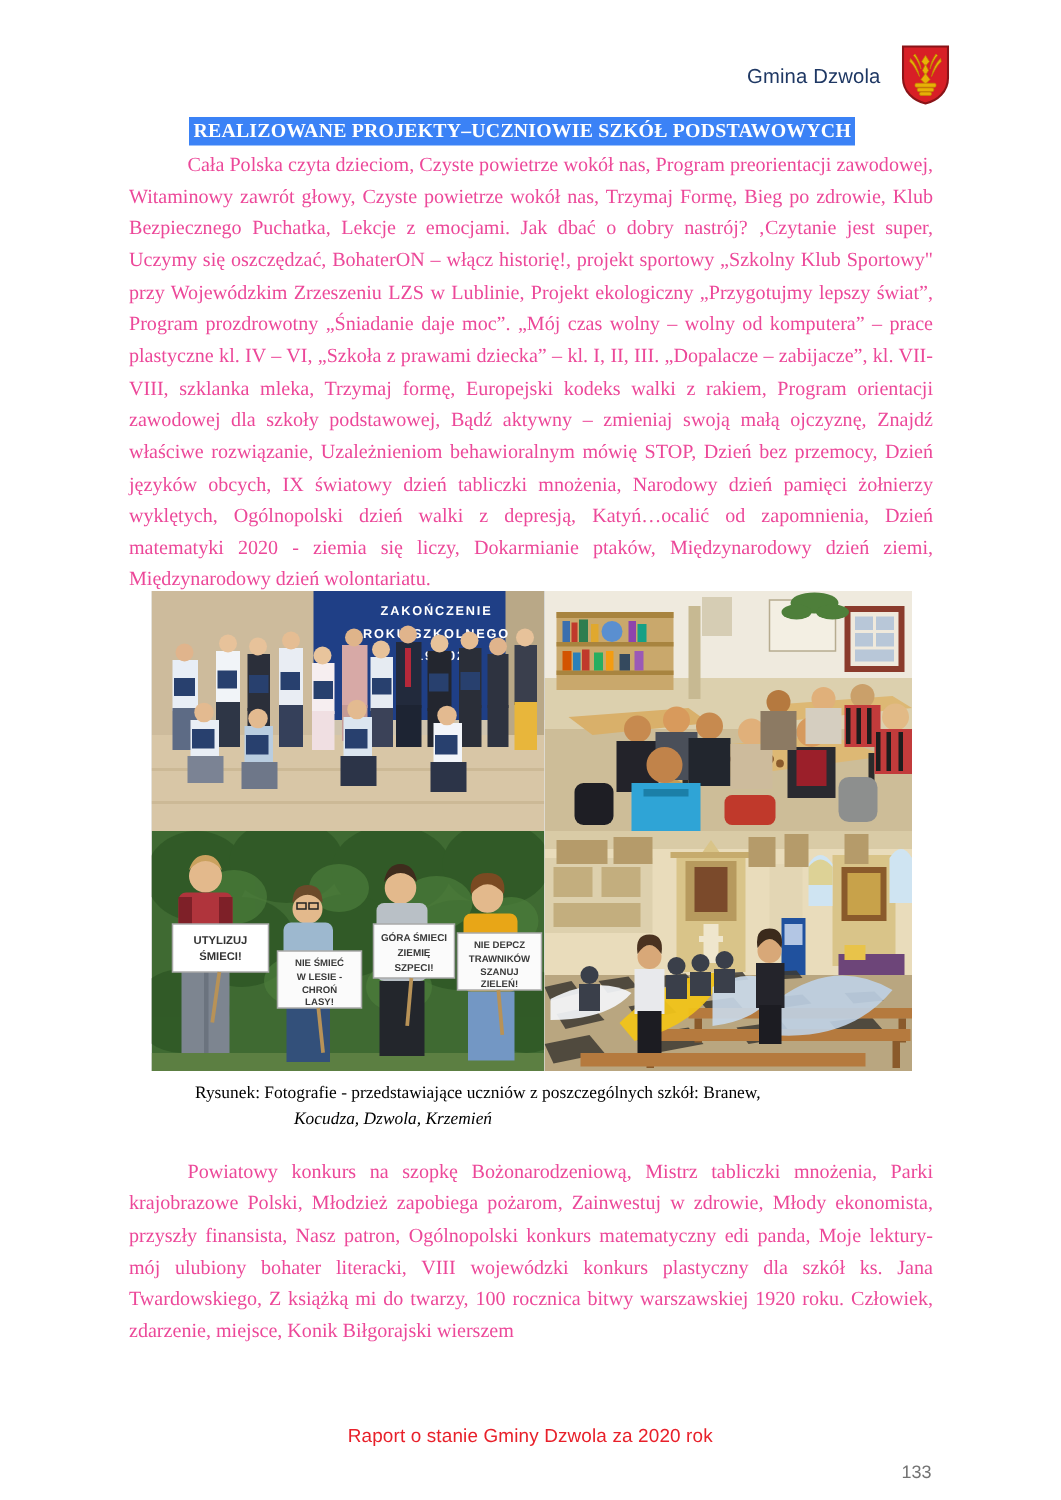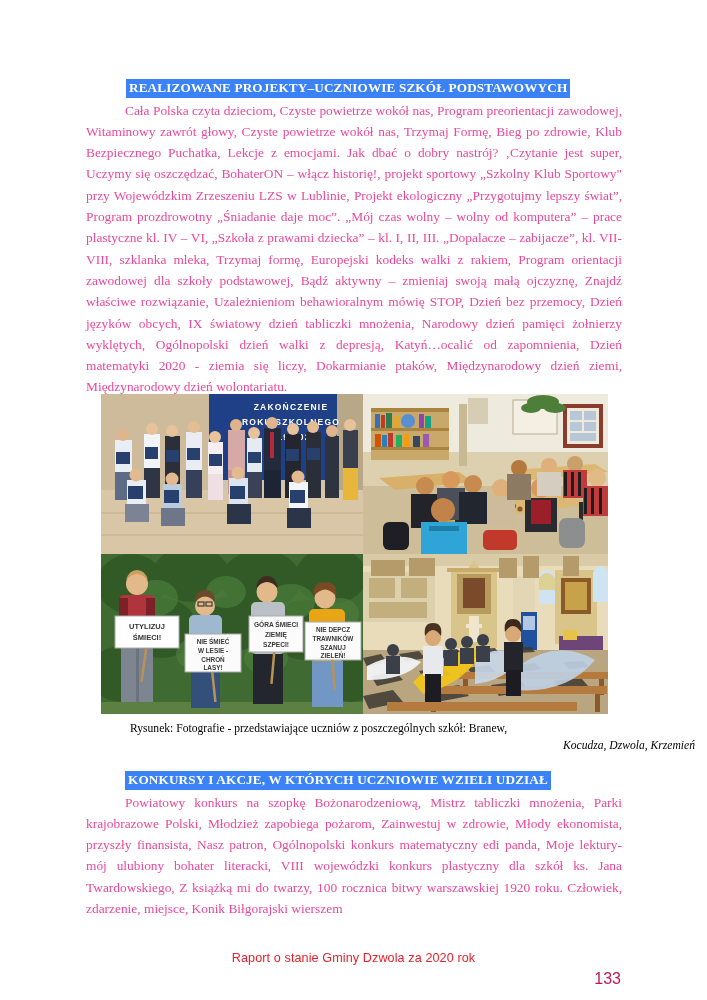--- a/index.html
+++ b/index.html
@@ -113,21 +113,20 @@
     font-size: 11.6px;
     line-height: 17px;
     color: #000000;
   }
   .figcaption .lbl { font-style: normal; }
   .figcaption .cap { }
   .figcaption .cap-2 {
     font-style: italic;
     display: block;
     padding-left: 66px;
-    text-align: right;
   }
 
   
   .doc-footer {
     position: absolute;
     left: 0;
     right: 0;
     bottom: 34px;
     text-align: center;
   }
@@ -136,33 +135,53 @@
     font-size: 12.6px;
     color: #e8202a;
     letter-spacing: 0.1px;
     text-align: right;
   }
   .page-number {
     position: absolute;
     right: 86px;
     bottom: 12px;
     font-family: "Liberation Sans", sans-serif;
-    font-size: 16px;
-    color: #be185d;
+    font-size: 12px;
+    color: #737373;
   }
 
   
   .scene { position: absolute; inset: 0; }
   svg.scene { display: block; width: 100%; height: 100%; }
 </style>
 </head>
 <body>
 
 <div class="page">
 
+  <div class="doc-header">
+    <span class="org-name">Gmina Dzwola</span>
+    <span class="crest">
+      <svg viewBox="0 0 32 40" width="32" height="40" aria-hidden="true">
+        <path d="M1 1 H31 V22 C31 31 24 37 16 39 C8 37 1 31 1 22 Z" fill="#d81f26" stroke="#8a1418" stroke-width="1.4"></path>
+        <g fill="#e8b007" stroke="#c08800" stroke-width="0.5">
+          <path d="M16 7 L18.5 11 L16 14 L13.5 11 Z"></path>
+          <path d="M16 13 L18 17 L16 20 L14 17 Z"></path>
+          <path d="M6 9 C9 12 11 16 12 21 C10 17 8 13 5.5 11 Z"></path>
+          <path d="M26 9 C23 12 21 16 20 21 C22 17 24 13 26.5 11 Z"></path>
+          <path d="M9 6 C11 9 12.5 12 13 16 C11.5 12 10 9 8 7 Z"></path>
+          <path d="M23 6 C21 9 19.5 12 19 16 C20.5 12 22 9 24 7 Z"></path>
+          <path d="M16 19 L19 23 L16 26 L13 23 Z"></path>
+          <rect x="9" y="25.5" width="14" height="2.6" rx="1"></rect>
+          <rect x="10.5" y="28.6" width="11" height="2.4" rx="1"></rect>
+          <rect x="12" y="31.4" width="8" height="2.2" rx="1"></rect>
+        </g>
+      </svg>
+    </span>
+  </div>
 
   <div class="content">
 
     <div class="heading-wrap">
       <span class="section-heading">REALIZOWANE PROJEKTY–UCZNIOWIE SZKÓŁ PODSTAWOWYCH</span>
     </div>
 
     <p class="body-text">Cała Polska czyta dzieciom, Czyste powietrze wokół nas, Program preorientacji zawodowej, Witaminowy zawrót głowy, Czyste powietrze wokół nas, Trzymaj Formę, Bieg po zdrowie, Klub Bezpiecznego Puchatka, Lekcje z emocjami. Jak dbać o dobry nastrój? ‚Czytanie jest super, Uczymy się oszczędzać, BohaterON – włącz historię!, projekt sportowy „Szkolny Klub Sportowy" przy Wojewódzkim Zrzeszeniu LZS w Lublinie, Projekt ekologiczny „Przygotujmy lepszy świat”, Program prozdrowotny „Śniadanie daje moc”. „Mój czas wolny – wolny od komputera” – prace plastyczne kl. IV – VI, „Szkoła z prawami dziecka” – kl. I, II, III. „Dopalacze – zabijacze”, kl. VII-VIII, szklanka mleka, Trzymaj formę, Europejski kodeks walki z rakiem, Program orientacji zawodowej dla szkoły podstawowej, Bądź aktywny – zmieniaj swoją małą ojczyznę, Znajdź właściwe rozwiązanie, Uzależnieniom behawioralnym mówię STOP, Dzień bez przemocy, Dzień języków obcych, IX światowy dzień tabliczki mnożenia, Narodowy dzień pamięci żołnierzy wyklętych, Ogólnopolski dzień walki z depresją, Katyń…ocalić od zapomnienia, Dzień matematyki 2020 - ziemia się liczy, Dokarmianie ptaków, Międzynarodowy dzień ziemi, Międzynarodowy dzień wolontariatu.</p>
   </div>
 
@@ -616,23 +635,20 @@
 
     </div>
 
     <div class="figcaption">
       <span class="lbl">Rysunek:</span><span class="cap"> Fotografie - przedstawiające uczniów z poszczególnych szkół: Branew,</span>
       <span class="cap-2">Kocudza,  Dzwola, Krzemień</span>
     </div>
   </div>
 
   <div class="content" style="top:770px;">
-    <div class="heading-wrap second">
-      <span class="section-heading">KONKURSY I AKCJE, W KTÓRYCH UCZNIOWIE WZIELI UDZIAŁ</span>
-    </div>
     <p class="body-text">Powiatowy konkurs na szopkę Bożonarodzeniową, Mistrz tabliczki mnożenia, Parki krajobrazowe Polski, Młodzież zapobiega pożarom, Zainwestuj w zdrowie, Młody ekonomista, przyszły finansista, Nasz patron, Ogólnopolski konkurs matematyczny edi panda, Moje lektury- mój ulubiony bohater literacki, VIII wojewódzki konkurs plastyczny dla szkół ks. Jana Twardowskiego, Z książką mi do twarzy, 100 rocznica bitwy warszawskiej 1920 roku. Człowiek, zdarzenie, miejsce, Konik Biłgorajski wierszem</p>
   </div>
 
   <div class="doc-footer">
     <span class="footer-title">Raport o stanie Gminy Dzwola za 2020 rok</span>
   </div>
   <div class="page-number">133</div>
 
 </div>
 

